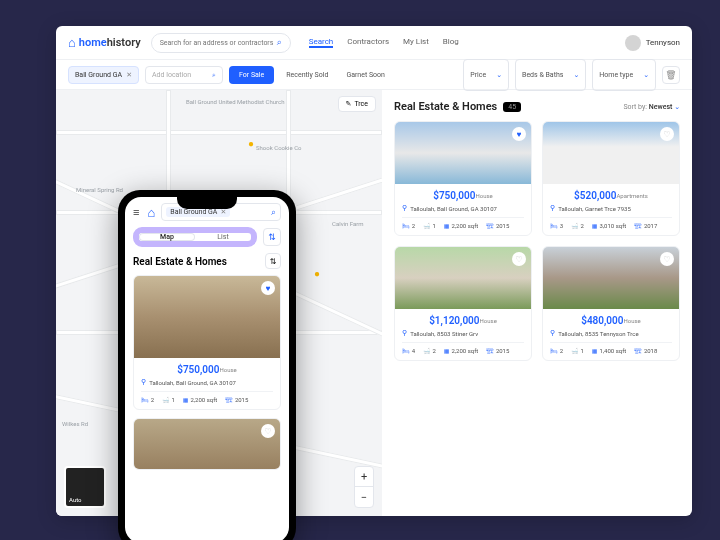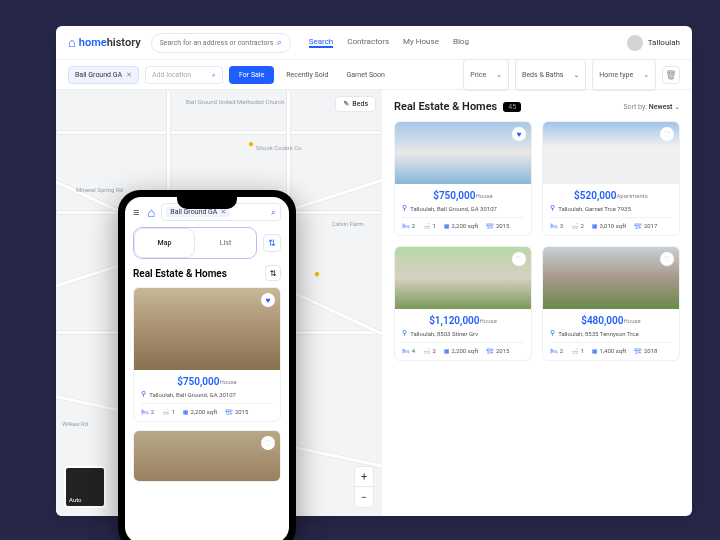--- a/index.html
+++ b/index.html
@@ -70,21 +70,21 @@
 .stats .ic{color:#1f5fff}
 .phone{position:absolute;left:118px;top:190px;width:178px;height:360px;background:#000;border-radius:22px;padding:7px;box-shadow:0 8px 30px rgba(0,0,0,.4)}
 .phone-screen{width:100%;height:100%;background:#fff;border-radius:16px;overflow:hidden;position:relative}
 .phone-top{height:30px;display:flex;align-items:center;padding:0 8px;gap:6px}
 .burger{font-size:11px;color:#333;cursor:pointer}
 .phone-logo{color:#1f5fff;font-size:13px;margin-left:2px}
 .phone-search{flex:1;height:18px;border:1px solid #e3e6ec;border-radius:4px;display:flex;align-items:center;padding:0 4px;gap:3px}
 .phone-search .tag{background:#eef3ff;color:#333;font-size:7px;padding:1px 4px;border-radius:3px;display:flex;align-items:center;gap:3px}
 .phone-search .psicon{margin-left:auto;color:#1f5fff;font-size:9px}
 .toggle-row{display:flex;align-items:center;padding:0 8px 6px;gap:6px}
-.toggle{flex:1;height:32px;border:1px solid #c4b5fd;border-radius:9px;display:flex;overflow:hidden}
+.toggle{flex:1;height:20px;border:6px solid #c4b5fd;border-radius:9px;display:flex;overflow:hidden}
 .toggle div{flex:1;display:flex;align-items:center;justify-content:center;font-size:7px;color:#666;cursor:pointer}
 .toggle div.act{background:#fff;color:#222;box-shadow:0 0 0 1px #e3e6ec inset;border-radius:9px;font-weight:500}
 .tune{width:18px;height:18px;border:1px solid #e3e6ec;border-radius:4px;display:flex;align-items:center;justify-content:center;color:#1f5fff;font-size:9px;cursor:pointer}
 .phone-listings{padding:0 8px}
 .phone-title{display:flex;align-items:center;justify-content:space-between;margin-bottom:6px}
 .phone-title h3{font-size:10px;font-weight:600}
 .phone-title .srt{width:16px;height:16px;border:1px solid #e3e6ec;border-radius:4px;display:flex;align-items:center;justify-content:center;font-size:8px;cursor:pointer}
 .pcard{border:1px solid #eef0f3;border-radius:6px;overflow:hidden;margin-bottom:8px}
 .pcard-img{height:82px;position:relative;background:linear-gradient(180deg,#c8b898 0%,#a89070 50%,#887050 100%)}
 .pcard-img.h2{background:linear-gradient(180deg,#b8a888 0%,#988060 100%);height:50px}
@@ -100,26 +100,26 @@
       <span class="logo-icon">⌂</span>
       <span><span class="b">home</span><span class="g">history</span></span>
     </div>
     <div class="search-pill">
       <input placeholder="Search for an address or contractors" style="">
       <span class="sicon">⌕</span>
     </div>
     <div class="nav">
       <a class="active">Search</a>
       <a>Contractors</a>
-      <a>My House</a>
+      <a>My List</a>
       <a>Blog</a>
     </div>
     <div class="user">
       <div class="avatar"></div>
-      <span>Talloulah</span>
+      <span>Tennyson</span>
     </div>
   </div>
 
   <div class="filters">
     <div class="chip tag">
       <span>Ball Ground GA</span>
       <span class="x">✕</span>
     </div>
     <div class="chip" style="flex:0 0 78px">
       <span style="color:#aaa">Add location</span>
@@ -158,21 +158,21 @@
         <span class="map-label" style="top:8px;left:130px">Ball Ground United Methodist Church</span>
         <span class="map-label" style="top:54px;left:200px">Shook Cookie Co</span>
         <span class="map-label" style="top:96px;left:20px">Mineral Spring Rd</span>
         <span class="map-label" style="top:330px;left:6px">Wilkes Rd</span>
         <span class="map-label" style="top:130px;left:276px">Calvin Farm</span>
         <span class="pin y" style="top:48px;left:192px">●</span>
         <span class="pin y" style="top:178px;left:258px">●</span>
       </div>
       <div class="draw">
           <span>✎</span>
-          <span>Beds</span>
+          <span>Trce</span>
         </div>
       <div class="mini">
           <span>Auto</span>
         </div>
       <div class="zoom">
         <div>+</div>
         <div>−</div>
       </div>
     </div>
 

